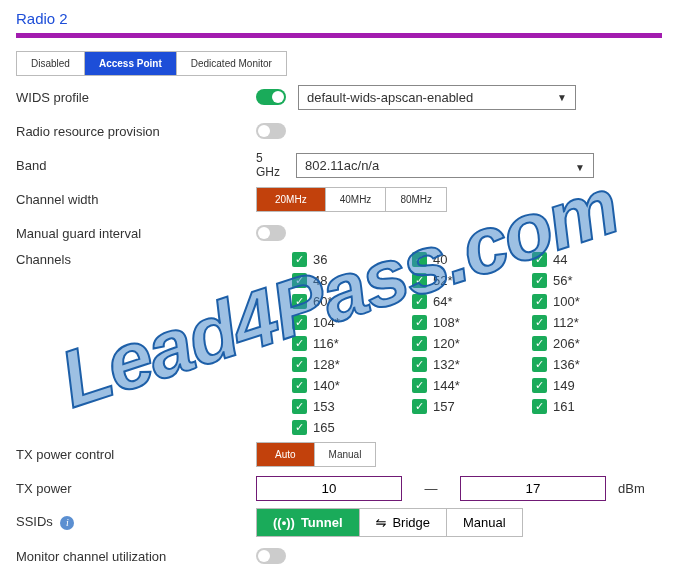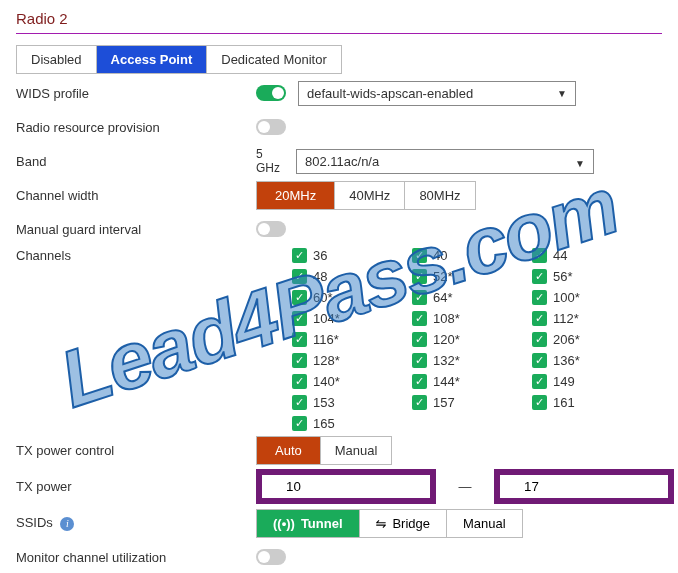--- a/index.html
+++ b/index.html
@@ -8,23 +8,23 @@
     color: #333;
     margin: 0;
     padding: 10px 16px;
     width: 678px;
     box-sizing: border-box;
     background: #fff;
     position: relative;
   }
   .section-title {
     font-size: 15px;
-    color: #7f1d1d;
+    color: #1d4ed8;
     padding-bottom: 6px;
-    border-bottom: 1px solid #a21caf;
+    border-bottom: 5px solid #a21caf;
     margin-bottom: 10px;
   }
   .row {
     display: flex;
     align-items: center;
     min-height: 30px;
     margin-bottom: 4px;
   }
   .label-col {
     width: 240px;
@@ -40,21 +40,21 @@
   
   .seg {
     display: inline-flex;
     border: 1px solid #bbb;
   }
   .seg button {
     border: none;
     border-right: 1px solid #bbb;
     background: #fff;
     padding: 6px 14px;
-    font-size: 13px;
+    font-size: 10px;
     color: #333;
     cursor: pointer;
     font-family: inherit;
   }
   .seg button:last-child { border-right: none; }
   .seg button.active {
     background: #1d4ed8;
     color: #fff;
     font-weight: bold;
   }
@@ -113,21 +113,21 @@
     border-radius: 2px;
     display: inline-flex;
     align-items: center;
     justify-content: center;
     color: #fff;
     font-size: 11px;
     cursor: pointer;
     line-height: 1;
   }
   .txpow-input {
-    width: 120px; border:6px solid #701a75; padding:4px 24px; 
+    width: 120px; border:1px solid #701a75; padding:4px 12px; text-align:center;
     background:#fff;
   }
   .dash { margin: 0 10px; width: 30px; text-align: center; }
   .unit { margin-left: 8px; }
   .ssid-seg {
     display: inline-flex;
     border: 1px solid #bbb;
   }
   .ssid-seg .btn {
     border: none;

